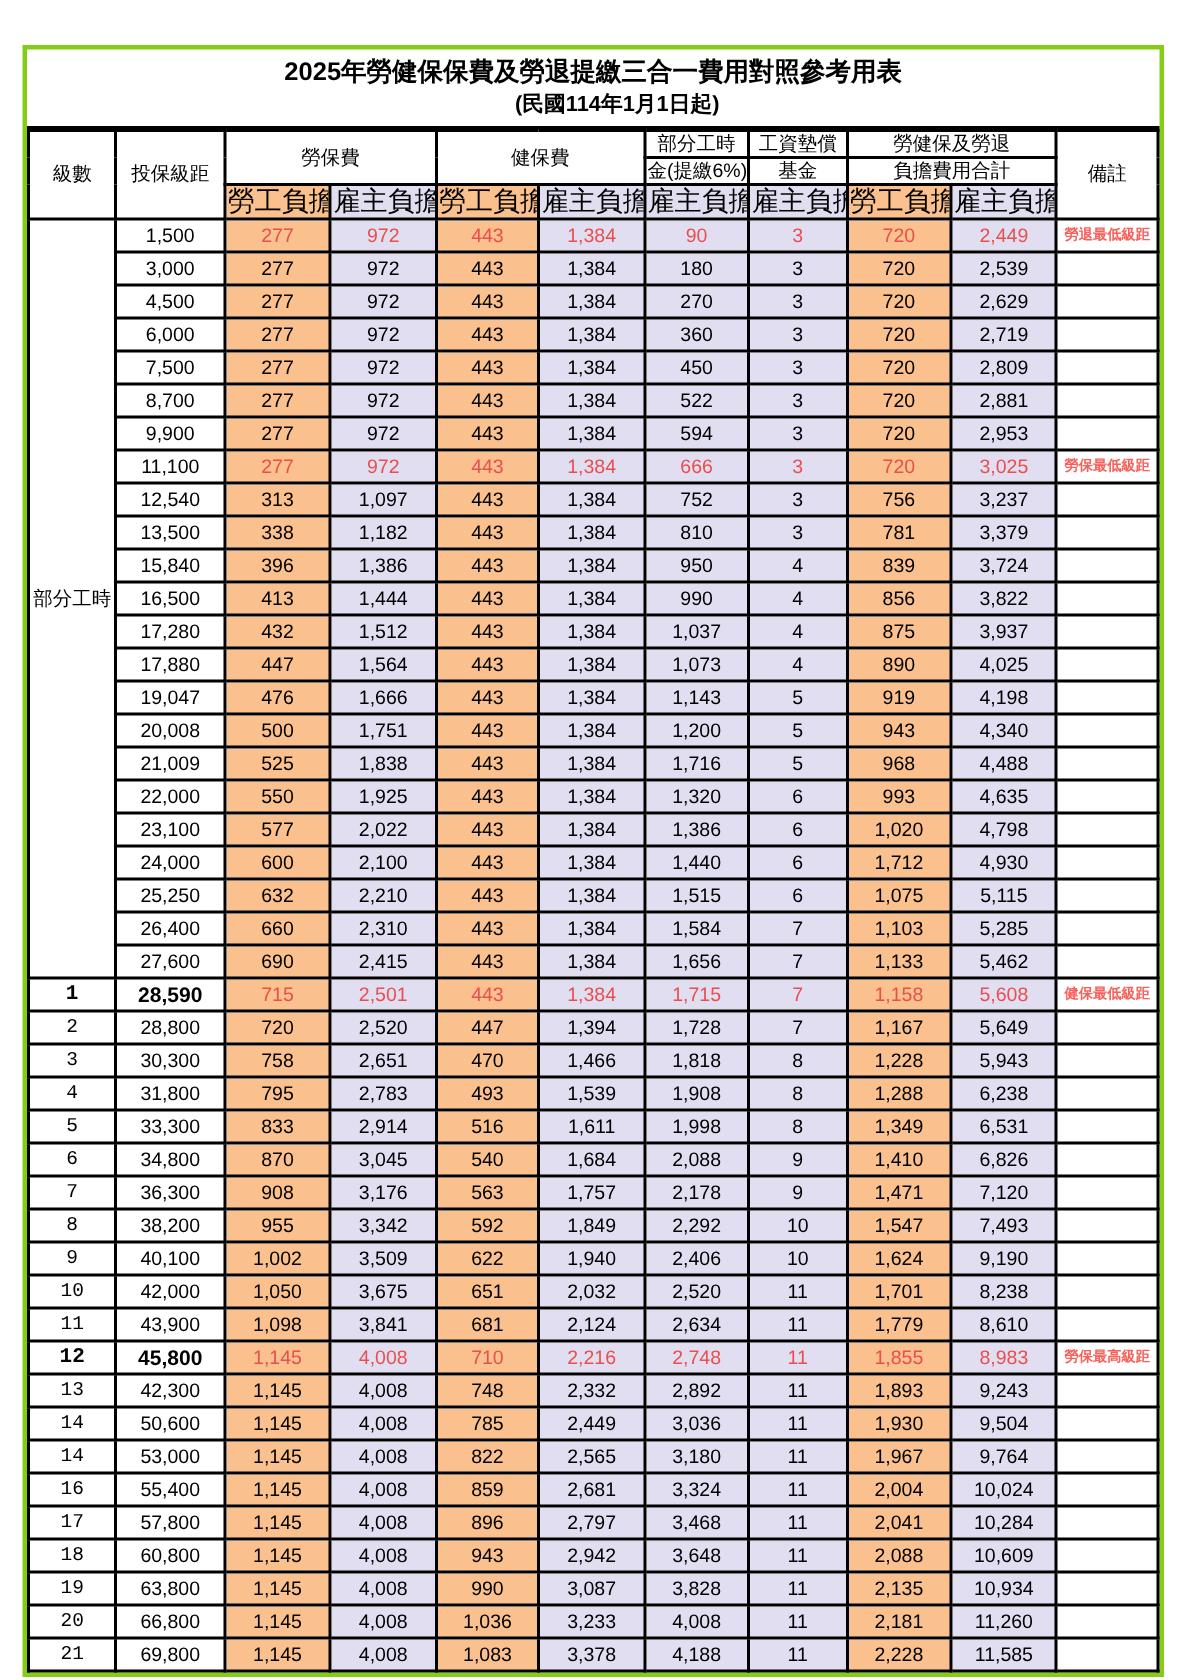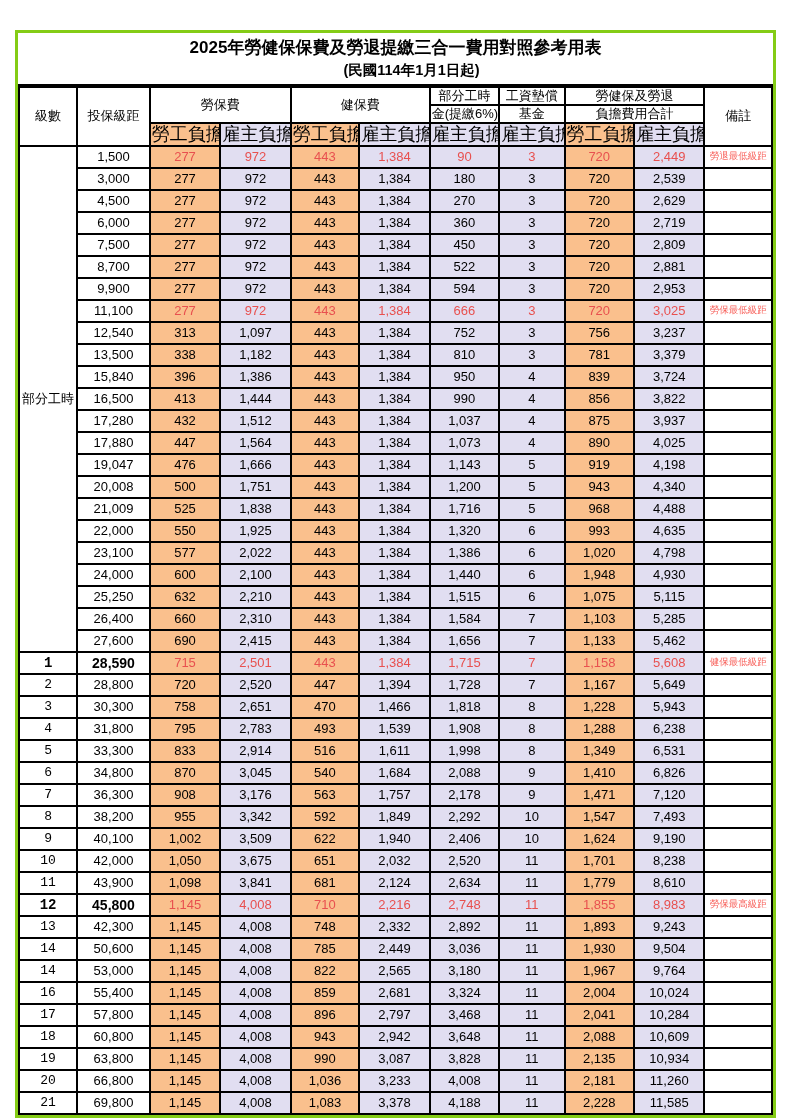--- a/index.html
+++ b/index.html
@@ -12,21 +12,21 @@
   table{border-collapse:collapse;table-layout:fixed;width:100%;}
   th,td{border:2px solid #000;text-align:center;vertical-align:middle;
         padding:0 1px;font-weight:normal;overflow:hidden;white-space:nowrap;}
   thead th{font-size:13px;line-height:1.15;}
   thead tr.hrow-a th, thead tr.hrow-b th{height:16px;}
   thead tr.hrow-c th{height:19px;font-size:18px;}
   tbody td{height:20px;font-size:13px;}
   tbody td.level{font-size:13px;font-family:Liberation Mono, monospace;}
   .orange{background:#FAC08D;}
   .lav{background:#E1DEF1;}
-  .remark{font-size:9.5px;font-weight:normal;color:#F8605A;padding:0;}
+  .remark{font-size:9.5px;font-weight:bold;color:#F8605A;padding:0;}
   tr.redrow td.fee{color:#E8504F;}
   tr.boldrow td.level, tr.boldrow td.bracket{font-weight:bold;font-size:14px;}
 </style>
 </head>
 <body>
 
 <div class="sheet">
   <div class="frame">
     <div class="title-box">
       <div class="title">2025年勞健保保費及勞退提繳三合一費用對照參考用表</div>
@@ -304,21 +304,21 @@
             <td class="remark"></td>
           </tr>
           <tr>
             <td class="bracket">24,000</td>
             <td class="fee orange">600</td>
             <td class="fee lav">2,100</td>
             <td class="fee orange">443</td>
             <td class="fee lav">1,384</td>
             <td class="fee lav">1,440</td>
             <td class="fee lav">6</td>
-            <td class="fee orange">1,948</td>
+            <td class="fee orange">1,712</td>
             <td class="fee lav">4,930</td>
             <td class="remark"></td>
           </tr>
           <tr>
             <td class="bracket">25,250</td>
             <td class="fee orange">632</td>
             <td class="fee lav">2,210</td>
             <td class="fee orange">443</td>
             <td class="fee lav">1,384</td>
             <td class="fee lav">1,515</td>

